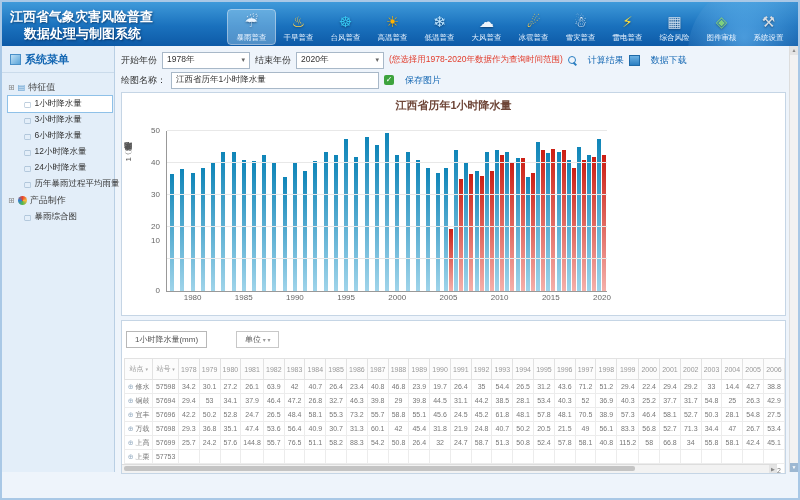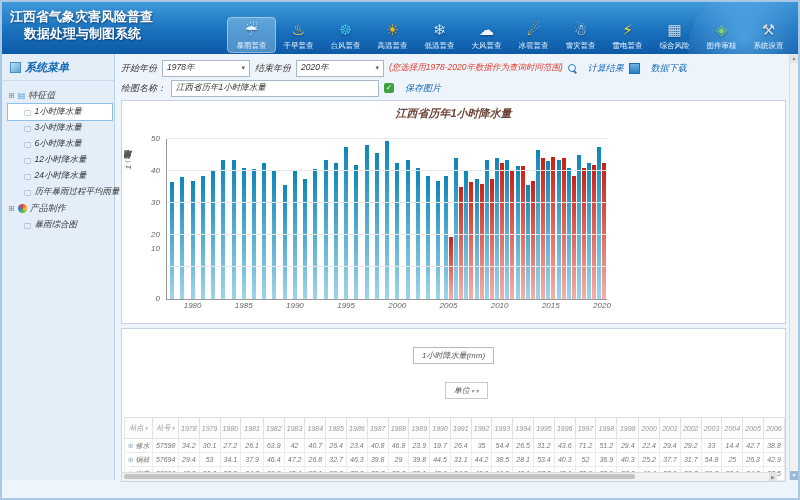--- a/index.html
+++ b/index.html
@@ -1,39 +1,39 @@
 <!DOCTYPE html>
 <html><head>
 <meta charset="utf-8">
 <style>
   html,body{margin:0;padding:0;background:#9db8d2;font-family:"Liberation Sans","DejaVu Sans",sans-serif;}
   .window{position:relative;width:800px;height:500px;box-sizing:border-box;border:2px solid #a9c8e6;background:#eef4fb;overflow:hidden;}
   
-  .header{position:relative;height:52px;background:linear-gradient(180deg,#3f9ada 0%,#1a71bd 55%,#0d5aa7 100%);display:flex;overflow:hidden;}
+  .header{position:relative;height:44px;background:linear-gradient(180deg,#3f9ada 0%,#1a71bd 55%,#0d5aa7 100%);display:flex;overflow:hidden;}
   .header:after{content:"";position:absolute;right:-30px;top:-20px;width:140px;height:140px;border-radius:50%;
     background:radial-gradient(circle at 40% 40%, rgba(120,200,255,.55), rgba(20,80,150,.15) 60%, transparent 70%);}
   .title-block{padding:6px 8px 0 8px;min-width:206px;}
   .title-line{color:#fff;font-weight:bold;font-size:13px;line-height:17px;text-shadow:1px 1px 2px rgba(0,30,70,.6);}
   .title-line.l2{padding-left:14px;}
   .topnav{display:flex;align-items:flex-end;margin-left:auto;padding:2px 6px 2px 0;position:relative;z-index:2;}
   .nav-item{width:47px;display:flex;flex-direction:column;align-items:center;padding:2px 0 1px 0;border-radius:3px;cursor:pointer;}
   .nav-item.active{background:rgba(185,225,250,.38);outline:1px solid rgba(255,255,255,.55);}
   .nav-icon{font-size:15px;line-height:20px;height:20px;text-shadow:0 1px 2px rgba(0,20,50,.5);font-family:"DejaVu Sans",sans-serif;}
   .nav-label{font-size:7.5px;color:#eaf4ff;white-space:nowrap;margin-top:1px;}
   
   .crumbbar{height:16px;background:linear-gradient(180deg,#fdfeff,#e7f0f9);border-bottom:1px solid #b9cfe4;display:flex;align-items:center;font-size:8.5px;color:#555;padding:0 6px;}
   .crumb-icon{display:inline-block;width:8px;height:8px;background:#2b7fc2;border:1px solid #9cc4e4;margin-right:4px;}
   .crumb-label{color:#1a66a8;}
   .crumb-path{color:#777;margin-left:4px;}
   .userbar{margin-left:auto;display:flex;align-items:center;gap:6px;}
   .user-icon{width:7px;height:7px;border-radius:50% 50% 2px 2px;background:#3a78b4;display:inline-block;}
   .logout-btn{background:linear-gradient(180deg,#ef6a55,#cf3524);color:#fff;font-size:8.5px;padding:1px 7px;border-radius:2px;border:1px solid #b02c1c;cursor:pointer;display:flex;align-items:center;gap:3px;}
   .power-icon{font-size:8px;line-height:8px;}
   
-  .main{display:flex;height:426px;font-style:italic;}
+  .main{display:flex;height:426px;}
   .sidebar{width:112px;background:#e3eef9;border-right:1px solid #b9cfe4;flex:none;}
   .side-title{display:flex;align-items:center;gap:4px;padding:6px 6px 5px 8px;color:#1467b3;font-weight:bold;font-size:11px;border-bottom:1px solid #cadbeb;}
   .side-title-icon{width:9px;height:9px;border:1px solid #4a90c8;background:linear-gradient(135deg,#bfe0f6,#5aa4d8);}
   .tree{padding:6px 2px 0 6px;}
   .tree-group{display:flex;align-items:center;gap:3px;font-size:9px;color:#444;padding:2px 0;cursor:pointer;}
   .tree-toggle{color:#888;font-size:8px;}
   .tree-folder{font-size:8px;color:#4a90c8;}
   .tree-folder.palette-icon{color:transparent;width:9px;height:9px;border-radius:50%;background:conic-gradient(#e8432d,#f6b83c,#53b94e,#2f7fd0,#e8432d);}
   .tree-item{display:flex;align-items:center;gap:3px;font-size:8.5px;color:#333;padding:2px 2px 2px 16px;cursor:pointer;white-space:nowrap;}
   .tree-item .tree-page{color:#8aa8c4;font-size:8px;}
@@ -68,21 +68,21 @@
   .ylab{position:absolute;left:2px;top:64px;writing-mode:vertical-rl;transform:rotate(180deg);font-size:8px;color:#555;}
   .bars{position:absolute;left:0;right:0;bottom:0;top:0;display:flex;align-items:flex-end;}
   .bar-group{position:relative;flex:1;display:flex;align-items:flex-end;justify-content:center;gap:1px;height:100%;}
   .bar{width:4px;}
   .bar.blue{background:linear-gradient(180deg,#0f85b8,#9fd4ea);}
   .bar.red{background:linear-gradient(180deg,#cc1f14,#f5b0aa);}
   .xtick{position:absolute;top:100%;margin-top:2px;left:50%;transform:translateX(-50%);font-size:8px;color:#666;}
   .xlab{position:absolute;left:44px;width:440px;top:212px;text-align:center;font-size:8px;color:#555;}
   
   .table-panel{position:relative;background:#fff;border:1px solid #c5d5e5;margin-top:4px;height:152px;overflow:hidden;}
-  .table-controls{display:flex;align-items:center;gap:18px;padding:18px 4px;flex-direction:column;}
+  .table-controls{display:flex;align-items:center;gap:3px;padding:10px 4px;}
   .ctl-btn{border:1px solid #b8b8b8;background:#fff;font-size:8px;color:#555;padding:2px 8px;cursor:pointer;}
   .ctl-dd{border:1px solid #c8c8c8;background:#fff;font-size:8px;color:#555;padding:2px 8px;cursor:pointer;margin-left:26px;}
   .ctl-dd:after{content:" ▾ ▾";font-size:6px;color:#999;}
   table.grid{border-collapse:collapse;table-layout:fixed;margin-left:2px;}
   table.grid th{border:1px solid #e2e2e2;background:#fcfcfc;font-weight:normal;font-size:7px;color:#999;height:20px;padding:0 2px;white-space:nowrap;}
   table.grid td{border:1px solid #ececec;font-size:7px;color:#777;height:13px;padding:0 2px;text-align:center;white-space:nowrap;overflow:hidden;}
   th.c-name{width:46px;} th.c-id{width:38px;} th.c-yr{width:19px;}
   td.name{text-align:left;color:#555;}
   td.name .plus{color:#9ab0c4;font-size:7px;margin-right:2px;}
   td.id{color:#999;}

